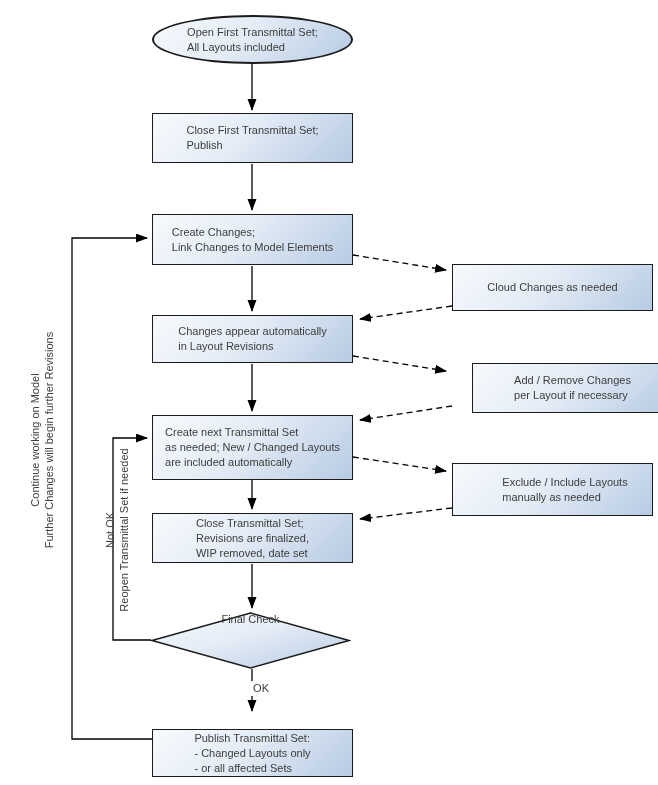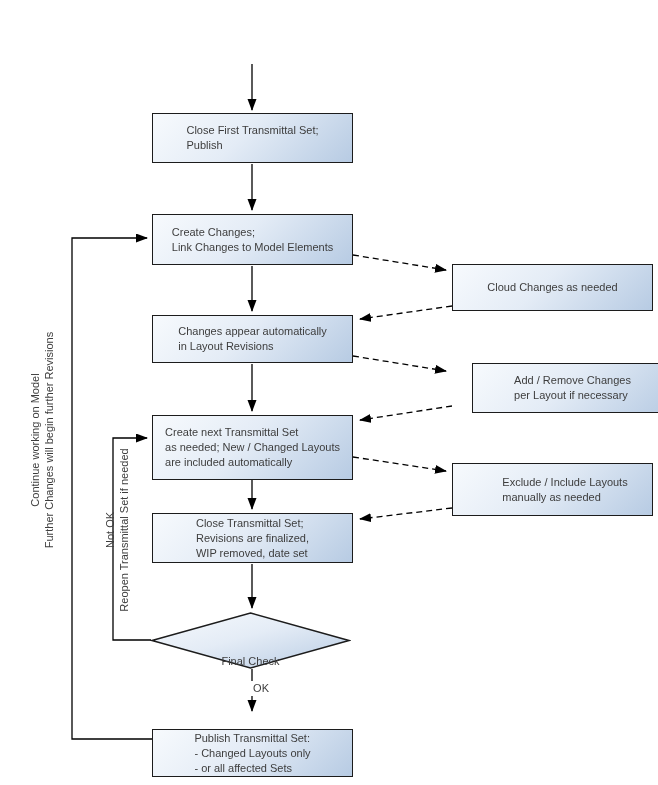--- a/index.html
+++ b/index.html
@@ -13,21 +13,21 @@
     position:absolute;z-index:2;box-sizing:border-box;
     border:1px solid #1c1c1c;
     background:linear-gradient(135deg,#f7fafd 0%,#e4ecf6 45%,#b7cbe3 100%);
     display:flex;align-items:center;justify-content:center;
   }
   .node .txt{text-align:left;}
   .node .txt.center{text-align:center;}
   .ellipse{border-radius:50%;border-width:2px;}
   .diamond-wrap{position:absolute;z-index:2;}
   .diamond-label{
-    position:absolute;z-index:3;display:flex;align-items:flex-end;justify-content:center;
+    position:absolute;z-index:3;display:flex;align-items:flex-start;justify-content:center;
   }
   .rot-label{
     position:absolute;z-index:2;text-align:center;white-space:nowrap;
     line-height:14px;
   }
   .ok-label{
     position:absolute;z-index:3;background:#ffffff;padding:0 3px;text-align:right;
   }
 </style>
 </head>
@@ -60,20 +60,26 @@
     <path d="M151,640 L113,640 L113,438 L147,438" stroke="#000" stroke-width="1.3" fill="none" marker-end="url(#arw)"></path>
 
     <path d="M353,255 L446,270" stroke="#000" stroke-width="1.3" fill="none" stroke-dasharray="6 4" marker-end="url(#arw)"></path>
     <path d="M452,306 L360,319" stroke="#000" stroke-width="1.3" fill="none" stroke-dasharray="6 4" marker-end="url(#arw)"></path>
     <path d="M353,356 L446,371" stroke="#000" stroke-width="1.3" fill="none" stroke-dasharray="6 4" marker-end="url(#arw)"></path>
     <path d="M452,406 L360,420" stroke="#000" stroke-width="1.3" fill="none" stroke-dasharray="6 4" marker-end="url(#arw)"></path>
     <path d="M353,457 L446,471" stroke="#000" stroke-width="1.3" fill="none" stroke-dasharray="6 4" marker-end="url(#arw)"></path>
     <path d="M452,508 L360,519" stroke="#000" stroke-width="1.3" fill="none" stroke-dasharray="6 4" marker-end="url(#arw)"></path>
   </svg>
 
+  <div class="node ellipse" style="left:152px;top:15px;width:201px;height:49px;">
+    <div class="txt">
+      <div>Open First Transmittal Set;</div>
+      <div>All Layouts included</div>
+    </div>
+  </div>
 
   <div class="node" style="left:152px;top:113px;width:201px;height:50px;">
     <div class="txt">
       <div>Close First Transmittal Set;</div>
       <div>Publish</div>
     </div>
   </div>
 
   <div class="node" style="left:152px;top:214px;width:201px;height:51px;">
     <div class="txt">

